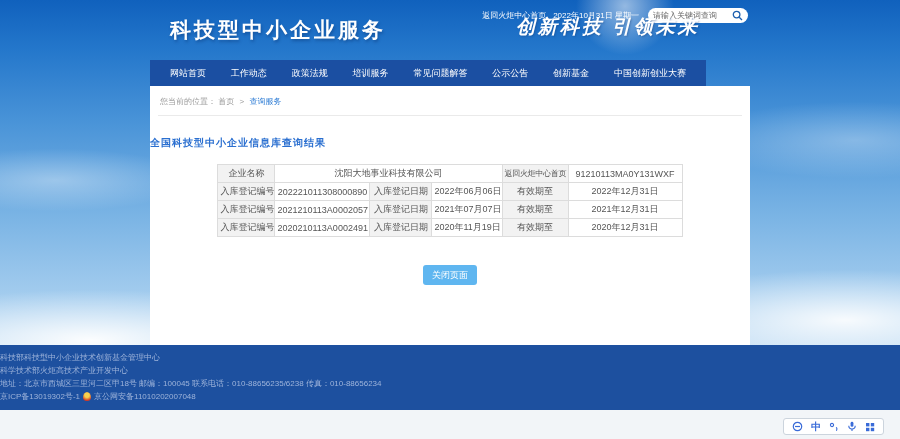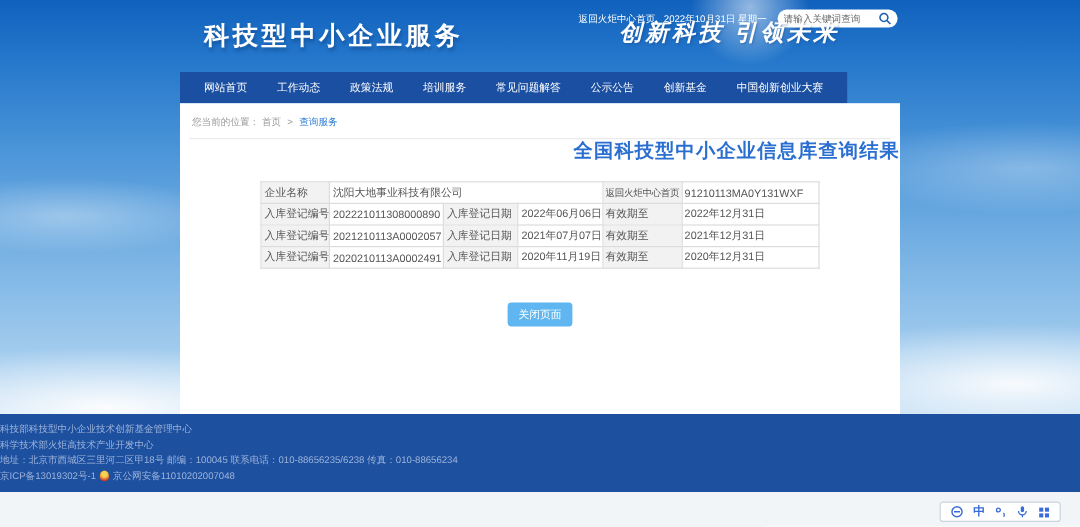--- a/index.html
+++ b/index.html
@@ -53,24 +53,24 @@
   .nav-item { color:#fff; font-size:9px; white-space:nowrap; cursor:pointer; }
   
   .panel { position:absolute; left:0; top:86px; width:600px; height:328px; background:#fff; }
   .breadcrumb {
     margin:0 8px; padding:10px 2px 8px; font-size:8px; color:#999;
     border-bottom:1px solid #eaeaea;
   }
   .bc-home { color:#999; text-decoration:none; cursor:pointer; }
   .bc-sep { margin:0 3px; }
   .bc-current { color:#2a7ad4; text-decoration:none; cursor:pointer; }
-  .result-title { text-align:right; font-size:16px; font-weight:bold; color:#2a6fd0; letter-spacing:1px; }
+  .result-title { margin-top:20px; text-align:left; font-size:10px; font-weight:bold; color:#2a6fd0; letter-spacing:1px; }
   table.result { margin:14px auto 0; border-collapse:collapse; table-layout:fixed; width:464px; }
   .result td {
-    border:1px solid #dcdcdc; height:18px; 
+    border:1px solid #dcdcdc; height:18px; text-align:center;
     font-size:9px; color:#555; padding:0 2px; white-space:nowrap; overflow:hidden;margin-left:25px;
   }
   .result td.lbl { background:#f2f2f2; }
   .result td.tight { font-size:8px; letter-spacing:-.3px; }
   .close-btn {
     display:block; margin:28px auto 0; width:54px; height:20px;
     background:#5fb6f0; color:#fff; border:0; border-radius:3px;
     font-size:9px; cursor:pointer; font-family:inherit;
   }
   

